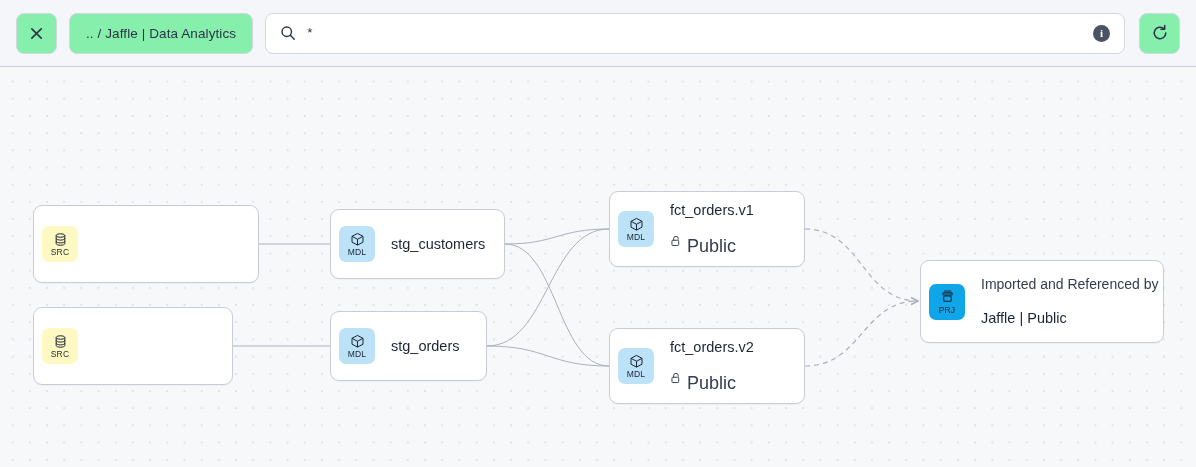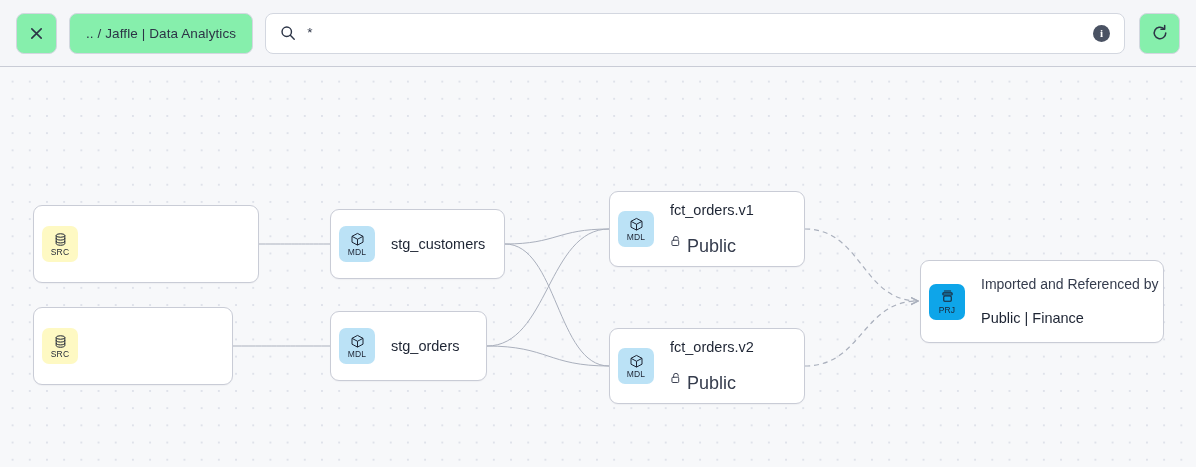--- a/index.html
+++ b/index.html
@@ -335,18 +335,18 @@
       <div class="badge badge-prj">
         <svg width="15" height="15" viewBox="0 0 18 18">
           <path d="M5.2,2.3 H12.8" stroke="#1d2433" stroke-width="1.3" stroke-linecap="round" fill="none"></path>
           <rect x="3.4" y="4.6" width="11.2" height="2.6" rx="1" fill="none" stroke="#1d2433" stroke-width="1.3"></rect>
           <rect x="4.5" y="8.3" width="9" height="6.4" rx="1.2" fill="none" stroke="#1d2433" stroke-width="1.3"></rect>
         </svg>
         <span class="badge-label">PRJ</span>
       </div>
       <div class="node-text">
         <div class="node-pre">Imported and Referenced by</div>
-        <div class="node-title">Public | Finance</div>
+        <div class="node-title">Jaffle | Public</div>
       </div>
     </div>
 
   </div>
 </div>
 
 </body></html>

